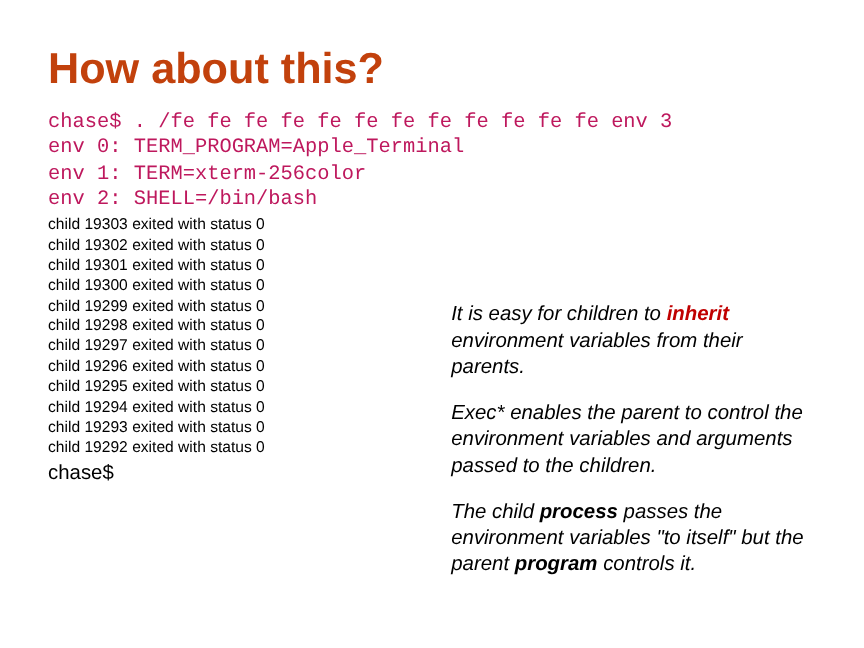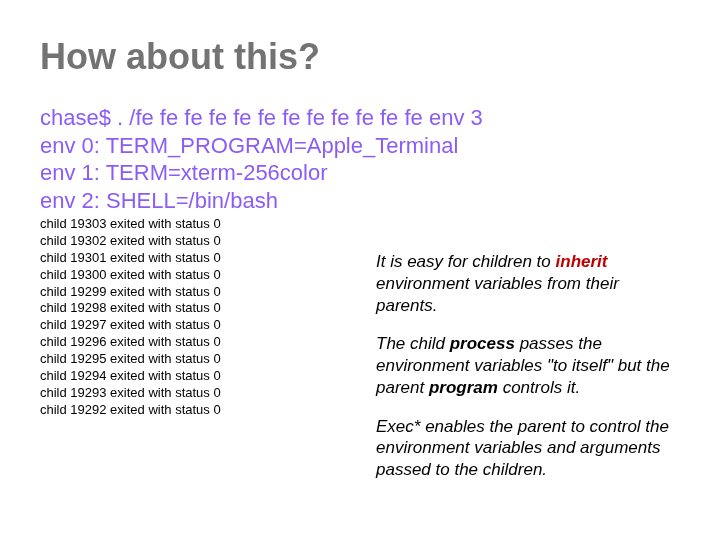--- a/index.html
+++ b/index.html
@@ -13,29 +13,29 @@
     position: relative;
     overflow: hidden;
   }
   .slide {
     padding: 36px 40px 20px 40px;
     box-sizing: border-box;
   }
   .title {
     font-size: 36px;
     font-weight: bold;
-    margin-bottom: 26px;
-    color: #737373;
+    margin-bottom: 14px;
+    color: #c2410c;
   }
   .term-block {
-    font-size: 22px;
+    font-size: 17px;
     line-height: 1.25;
-    color: #8b5cf6;
+    color: #be185d;
     white-space: pre;
-    font-family: Liberation Sans, sans-serif;
+    font-family: Liberation Mono, monospace;
   }
   .columns {
     display: flex;
     gap: 30px;
     margin-top: 2px;
   }
   .left-col {
     flex: 0 0 auto;
     font-size: 13px;
     line-height: 1.3;
@@ -67,32 +67,33 @@
 <div class="slide">
   <div class="title">How about this?</div>
 
   <div class="term-block"><span>chase$ . /fe fe fe fe fe fe fe fe fe fe fe fe env 3</span>
 <span>env 0: TERM_PROGRAM=Apple_Terminal</span>
 <span>env 1: TERM=xterm-256color</span>
 <span>env 2: SHELL=/bin/bash</span></div>
 
   <div class="float-note">
     <p><span>It is easy for children to </span><span class="inherit-word">inherit</span><span> environment variables from their parents.</span></p>
+    <p>Exec* enables the parent to control the environment variables and arguments passed to the children.</p>
     <p><span>The child </span><span class="bold">process</span><span> passes the environment variables "to itself" but the parent </span><span class="bold">program</span><span> controls it.</span></p>
-    <p>Exec* enables the parent to control the environment variables and arguments passed to the children.</p>
   </div>
 
   <div class="columns">
     <div class="left-col"><span>child 19303 exited with status 0</span>
 <span>child 19302 exited with status 0</span>
 <span>child 19301 exited with status 0</span>
 <span>child 19300 exited with status 0</span>
 <span>child 19299 exited with status 0</span>
 <span>child 19298 exited with status 0</span>
 <span>child 19297 exited with status 0</span>
 <span>child 19296 exited with status 0</span>
 <span>child 19295 exited with status 0</span>
 <span>child 19294 exited with status 0</span>
 <span>child 19293 exited with status 0</span>
 <span>child 19292 exited with status 0</span></div>
   </div>
 
+  <div class="prompt-end">chase$</div>
 </div>
 
 </body></html>

